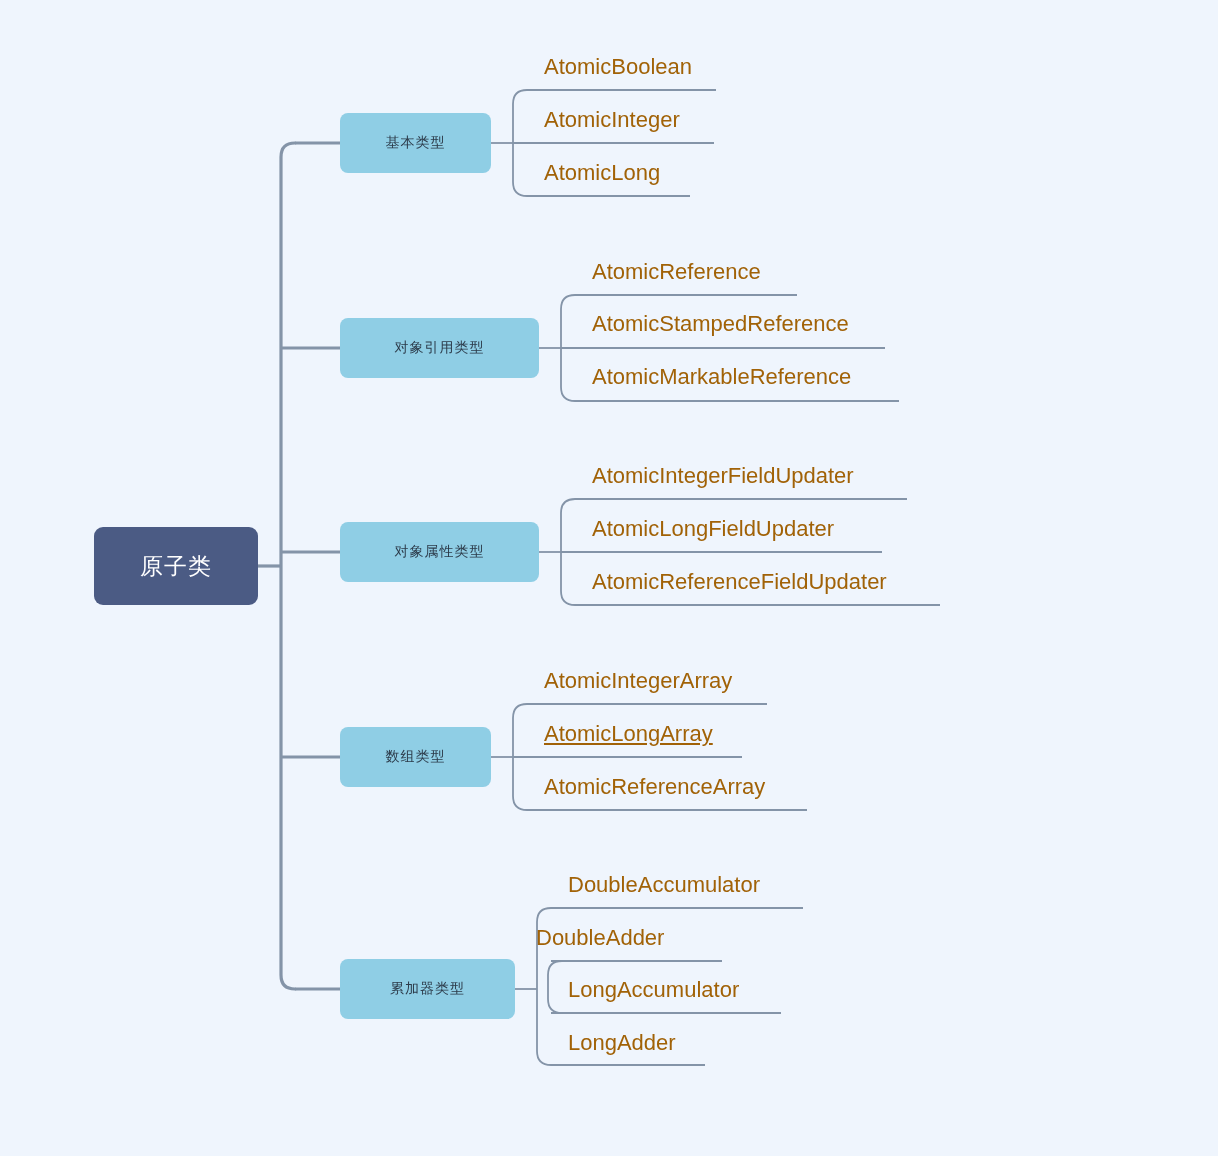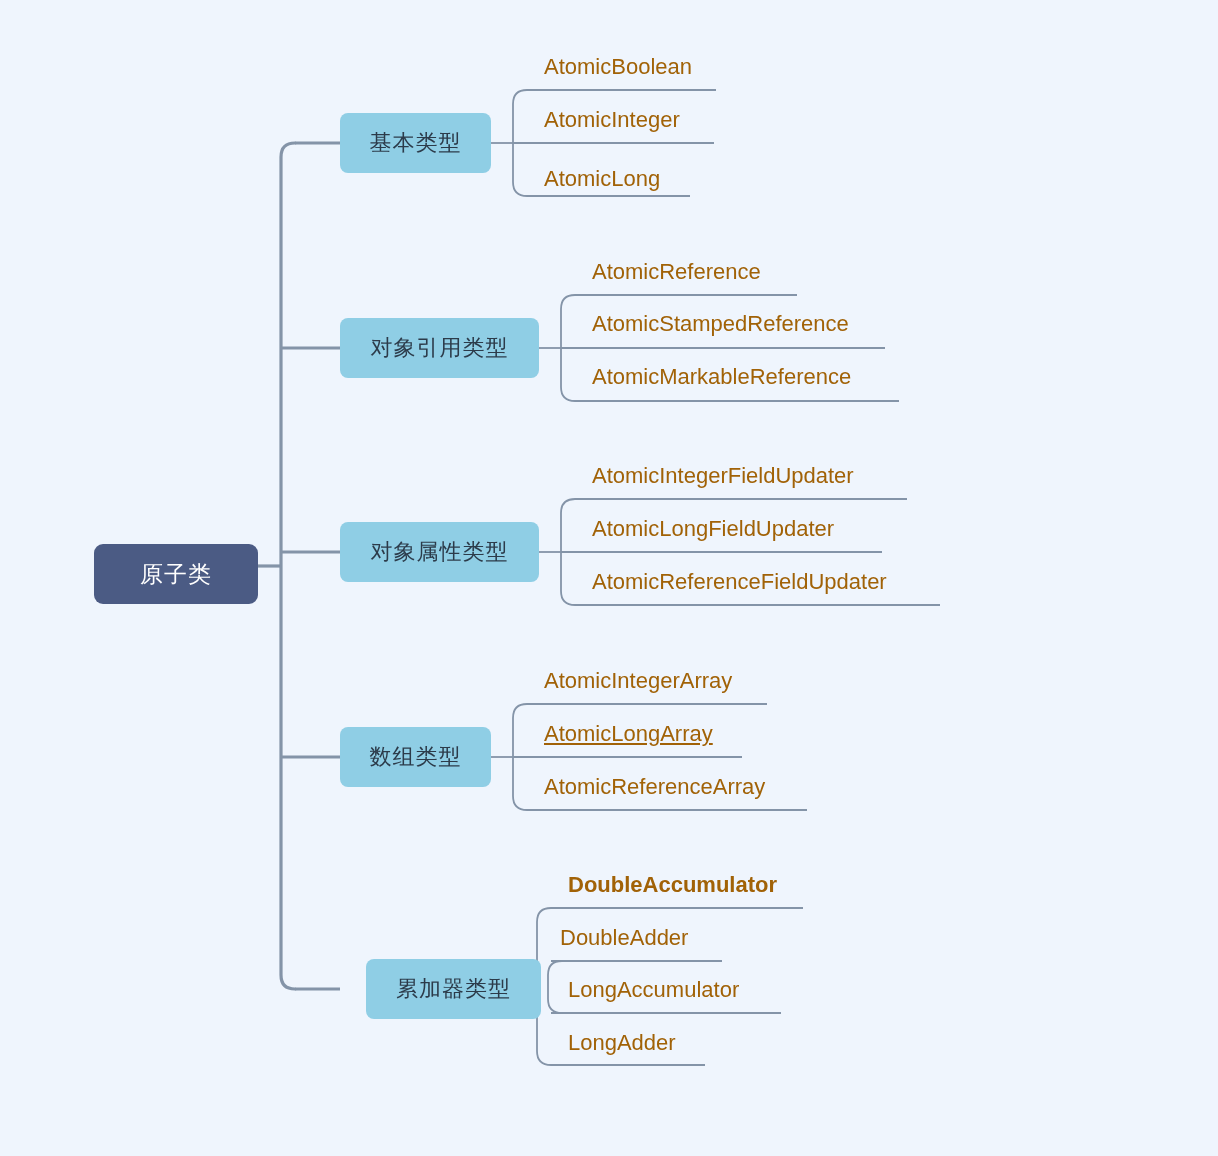--- a/index.html
+++ b/index.html
@@ -48,21 +48,21 @@
   
   .branch-node {
     position: absolute;
     box-sizing: border-box;
     background: #8fcee5;
     color: #2c3b4a;
     border-radius: 8px;
     display: flex;
     align-items: center;
     justify-content: center;
-    font-size: 22px;
+    font-size: 14px;
     letter-spacing: 1px;
     white-space: nowrap;
   }
 
   
   .leaf {
     position: absolute;
     box-sizing: border-box;
     color: #a16207;
     font-size: 22px;
@@ -135,58 +135,58 @@
     <path d="M 551 961  L 722 961" fill="none" stroke="#8494a8" stroke-width="1.8"></path>
     <path d="M 551 1013 L 781 1013" fill="none" stroke="#8494a8" stroke-width="1.8"></path>
     <path d="M 551 1065 L 705 1065" fill="none" stroke="#8494a8" stroke-width="1.8"></path>
 
     <path d="M 562 961
              Q 548 961 548 975
              L 548 999
              Q 548 1013 562 1013" fill="none" stroke="#8494a8" stroke-width="1.8" stroke-linecap="round" stroke-linejoin="round"></path>
   </svg>
 
-  <div class="root-node" style="left:94px; top:544px; width:164px; height:60px;">
+  <div class="root-node" style="left:94px; top:527px; width:164px; height:78px;">
     <span>原子类</span>
   </div>
 
   <div class="branch-node" style="left:340px; top:113px; width:151px; height:60px;">
     <span>基本类型</span>
   </div>
 
   <div class="branch-node" style="left:340px; top:318px; width:199px; height:60px;">
     <span>对象引用类型</span>
   </div>
 
   <div class="branch-node" style="left:340px; top:727px; width:151px; height:60px;">
     <span>数组类型</span>
   </div>
 
   <div class="branch-node" style="left:340px; top:522px; width:199px; height:60px;">
     <span>对象属性类型</span>
   </div>
 
-  <div class="branch-node" style="left:340px; top:959px; width:175px; height:60px;margin-left:26px;">
+  <div class="branch-node" style="left:340px; top:959px; width:175px; height:60px;">
     <span>累加器类型</span>
   </div>
 
   <div class="leaf" style="left:544px; top:56px;">AtomicBoolean</div>
   <div class="leaf" style="left:544px; top:109px;">AtomicInteger</div>
-  <div class="leaf" style="left:544px; top:168px;">AtomicLong</div>
+  <div class="leaf" style="left:544px; top:162px;">AtomicLong</div>
 
   <div class="leaf" style="left:592px; top:261px;">AtomicReference</div>
   <div class="leaf" style="left:592px; top:313px;">AtomicStampedReference</div>
   <div class="leaf" style="left:592px; top:366px;text-align:center;">AtomicMarkableReference</div>
 
   <div class="leaf" style="left:592px; top:465px;">AtomicIntegerFieldUpdater</div>
   <div class="leaf" style="left:592px; top:518px;">AtomicLongFieldUpdater</div>
   <div class="leaf" style="left:592px; top:571px;">AtomicReferenceFieldUpdater</div>
 
   <div class="leaf" style="left:544px; top:670px;">AtomicIntegerArray</div>
   <div class="leaf" style="left:544px; top:723px;text-decoration:underline;">AtomicLongArray</div>
   <div class="leaf" style="left:544px; top:776px;">AtomicReferenceArray</div>
 
-  <div class="leaf" style="left:568px; top:874px;font-weight:bold;">DoubleAccumulator</div>
-  <div class="leaf" style="left:560px; top:927px;">DoubleAdder</div>
+  <div class="leaf" style="left:568px; top:874px;">DoubleAccumulator</div>
+  <div class="leaf" style="left:536px; top:927px;">DoubleAdder</div>
   <div class="leaf" style="left:568px; top:979px;">LongAccumulator</div>
   <div class="leaf" style="left:568px; top:1032px;">LongAdder</div>
 
 </div>
 
 </body></html>

